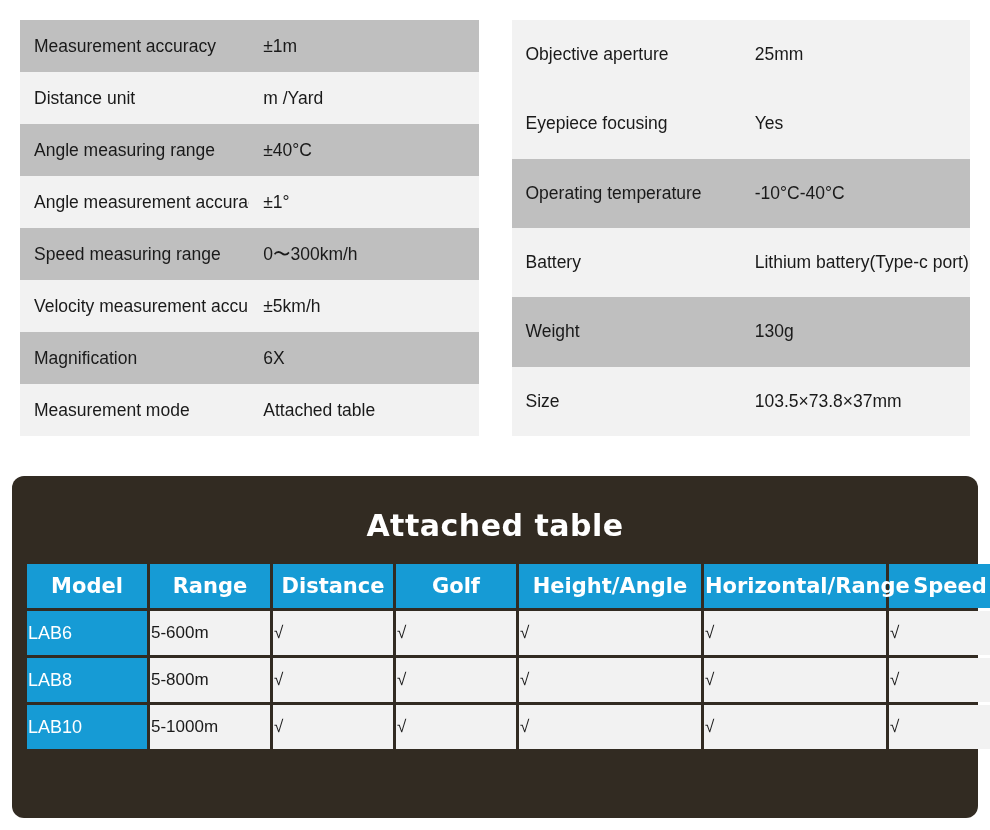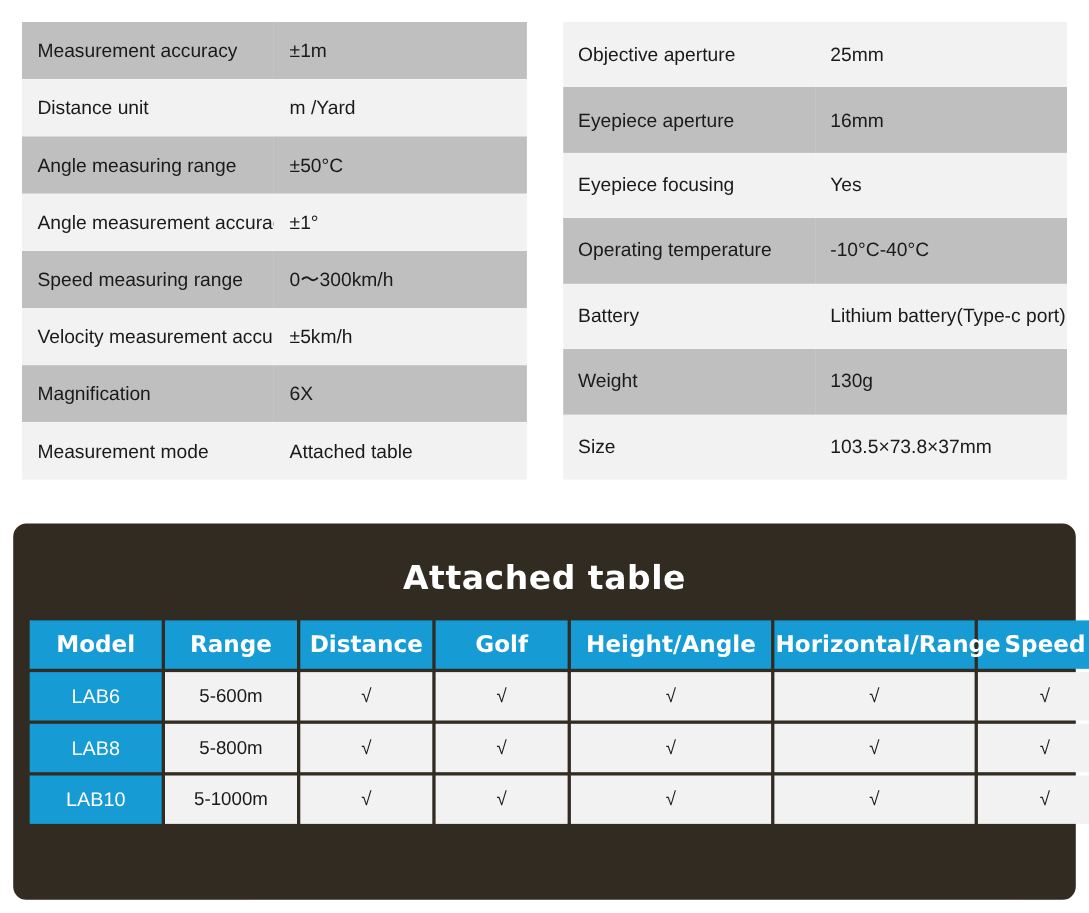--- a/index.html
+++ b/index.html
@@ -95,21 +95,21 @@
     text-align: center;
     font-family: "DejaVu Sans", sans-serif;
     white-space: nowrap;
     margin-left: 31px;
   }
   .attached-table td {
     background: #f2f2f2;
     color: #1a1a1a;
     font-size: 17px;
     height: 42px;
-    text-align: center;
+    text-align: left;
     vertical-align: middle;
     white-space: nowrap;
   }
   .attached-table td.model-cell {
     background: #169bd5;
     color: #ffffff;
     font-size: 18px;
   }
   .attached-table .check {
     font-size: 17px;
@@ -137,21 +137,21 @@
         <tr class="odd">
           <td class="label">Measurement accuracy</td>
           <td class="value">±1m</td>
         </tr>
         <tr class="even">
           <td class="label">Distance unit</td>
           <td class="value">m /Yard</td>
         </tr>
         <tr class="odd">
           <td class="label">Angle measuring range</td>
-          <td class="value">±50°C</td>
+          <td class="value">±40°C</td>
         </tr>
         <tr class="even">
           <td class="label">Angle measurement accuracy</td>
           <td class="value">±1°</td>
         </tr>
         <tr class="odd">
           <td class="label">Speed measuring range</td>
           <td class="value">0〜300km/h</td>
         </tr>
         <tr class="even">
@@ -167,24 +167,20 @@
           <td class="value">Attached table</td>
         </tr>
       </tbody>
     </table>
 
     <table class="spec-table">
       <tbody>
         <tr class="even">
           <td class="label">Objective aperture</td>
           <td class="value">25mm</td>
-        </tr>
-        <tr class="odd">
-          <td class="label">Eyepiece aperture</td>
-          <td class="value">16mm</td>
         </tr>
         <tr class="even">
           <td class="label">Eyepiece focusing</td>
           <td class="value">Yes</td>
         </tr>
         <tr class="odd">
           <td class="label">Operating temperature</td>
           <td class="value">-10°C-40°C</td>
         </tr>
         <tr class="even">

